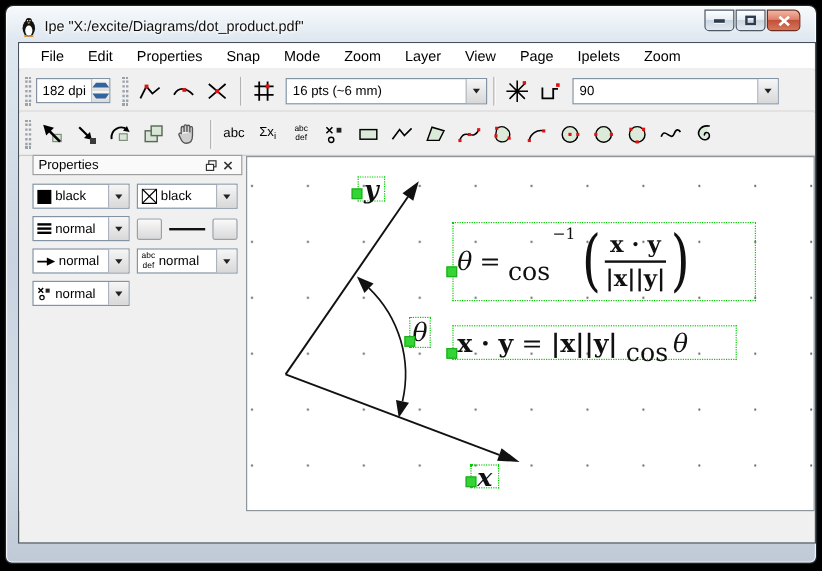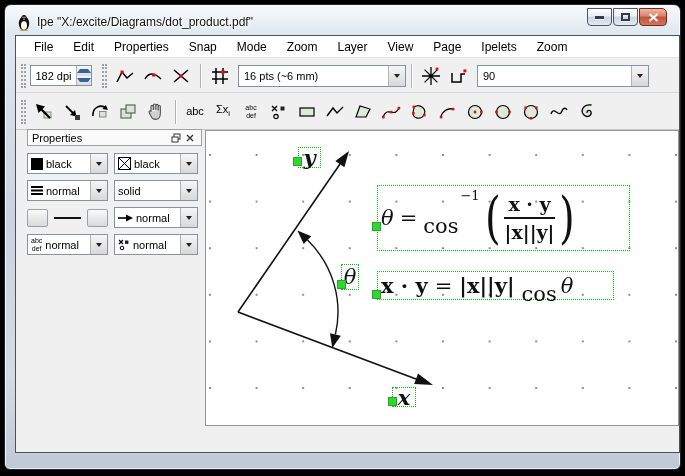--- a/index.html
+++ b/index.html
@@ -392,28 +392,20 @@
                   <rect y="1" width="12" height="2" fill="#000"></rect>
                   <rect y="4.5" width="12" height="2" fill="#000"></rect>
                   <rect y="8" width="12" height="2" fill="#000"></rect>
                 </svg>
                 <span>normal</span>
               </span>
             <div class="c-btn">
                 <div class="c-tri"></div>
               </div>
           </div>
-          <div class="combo pcombo">
-            <span class="c-text">
-                <span>solid</span>
-              </span>
-            <div class="c-btn">
-                <div class="c-tri"></div>
-              </div>
-          </div>
           <div class="arrow-row">
             <div class="mini-btn"></div>
             <div class="arrow-line"></div>
             <div class="mini-btn"></div>
           </div>
           <div class="combo pcombo">
             <span class="c-text">
                 <svg width="15" height="8" viewBox="0 0 15 8">
                   <path d="M0 4 H9" stroke="#000" stroke-width="1.6"></path>
                   <polygon points="15,4 8,0.5 8,7.5" fill="#000"></polygon>

